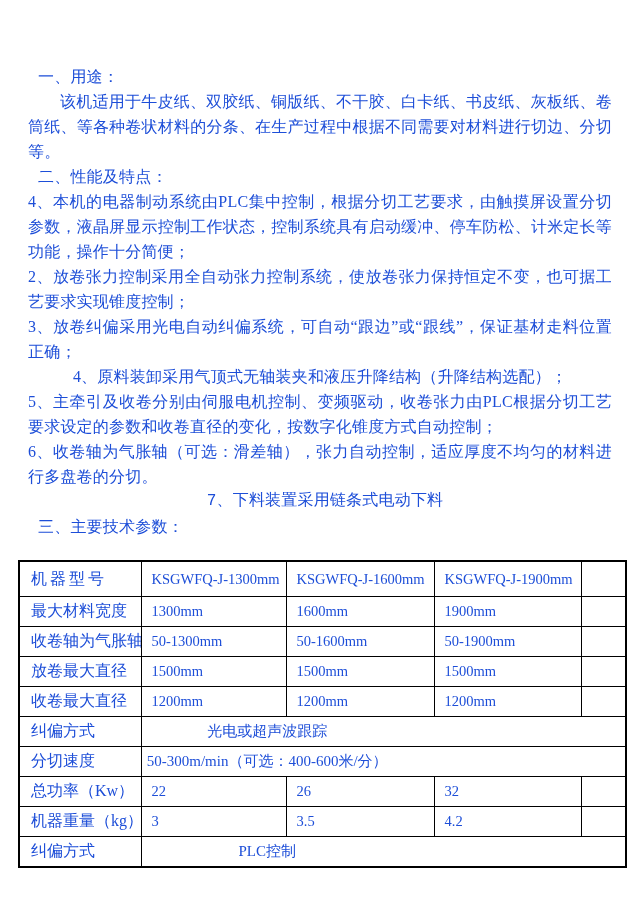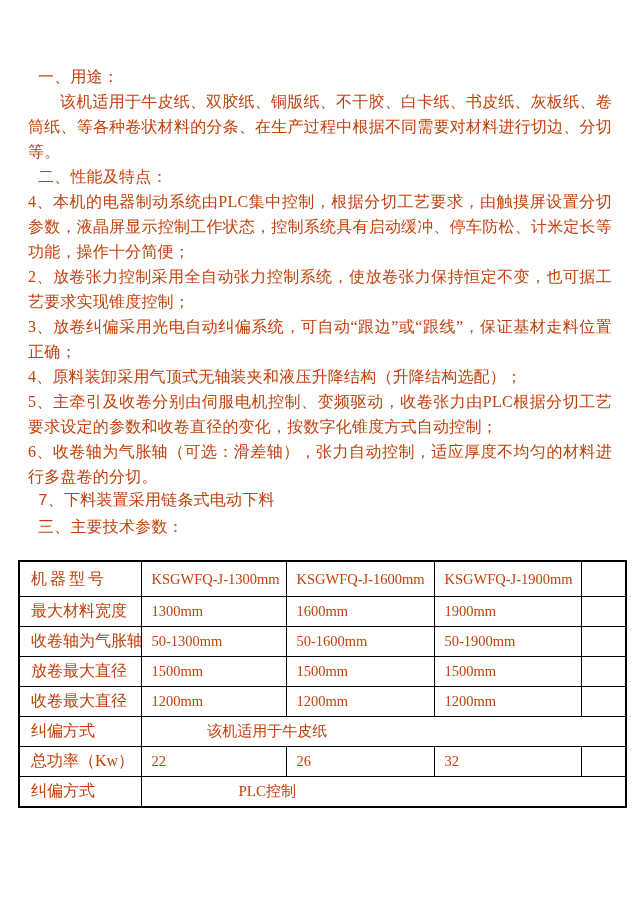--- a/index.html
+++ b/index.html
@@ -1,37 +1,37 @@
 <!DOCTYPE html>
 <html><head>
 <meta charset="utf-8">
 <style>
   html,body{margin:0;padding:0;background:#ffffff;}
   .page{
     position:relative;
     width:640px;height:907px;
     background:#ffffff;
-    color:#c2410c;
+    color:#1d4ed8;
     font-family:"Liberation Serif","DejaVu Serif",serif;
     box-sizing:border-box;
     padding:64px 28px 0 28px;
     overflow:hidden;
   }
   .doc p{
     margin:0;
     font-size:16px;
     line-height:25px;
     text-align:justify;
     text-justify:inter-ideograph;
     letter-spacing:0.2px;
   }
   .doc p.heading{ padding-left:10px; text-align:left; }
   .doc p.para-first{ text-indent:2em; }
   .doc p.indent{ padding-left:10px;font-family:Liberation Mono, monospace; }
-  .doc p.last-line{ text-align:left; }
+  .doc p.last-line{ text-align:center; }
 
   table.params{
     border-collapse:collapse;
     table-layout:fixed;
     width:607px;
     margin-top:21px;
     margin-left:-10px;
     font-size:15px;
   }
   table.params td{
@@ -116,28 +116,41 @@
       <tr>
         <td class="label">收卷最大直径</td>
         <td class="val">1200mm</td>
         <td class="val">1200mm</td>
         <td class="val">1200mm</td>
         <td class="empty"></td>
       </tr>
       <tr>
         <td class="label">纠偏方式</td>
         <td class="merged" colspan="4">
-          <div class="merged-inner">该机适用于牛皮纸</div>
+          <div class="merged-inner">光电或超声波跟踪</div>
+        </td>
+      </tr>
+      <tr>
+        <td class="label">分切速度</td>
+        <td class="merged" colspan="4">
+          <div class="merged-inner">50-300m/min（可选：400-600米/分）</div>
         </td>
       </tr>
       <tr>
         <td class="label">总功率（Kw）</td>
         <td class="val">22</td>
         <td class="val">26</td>
         <td class="val">32</td>
+        <td class="empty"></td>
+      </tr>
+      <tr>
+        <td class="label">机器重量（kg）</td>
+        <td class="val">3</td>
+        <td class="val">3.5</td>
+        <td class="val">4.2</td>
         <td class="empty"></td>
       </tr>
       <tr>
         <td class="label">纠偏方式</td>
         <td class="merged" colspan="4">
           <div class="merged-inner">PLC控制</div>
         </td>
       </tr>
     </tbody>
   </table>

